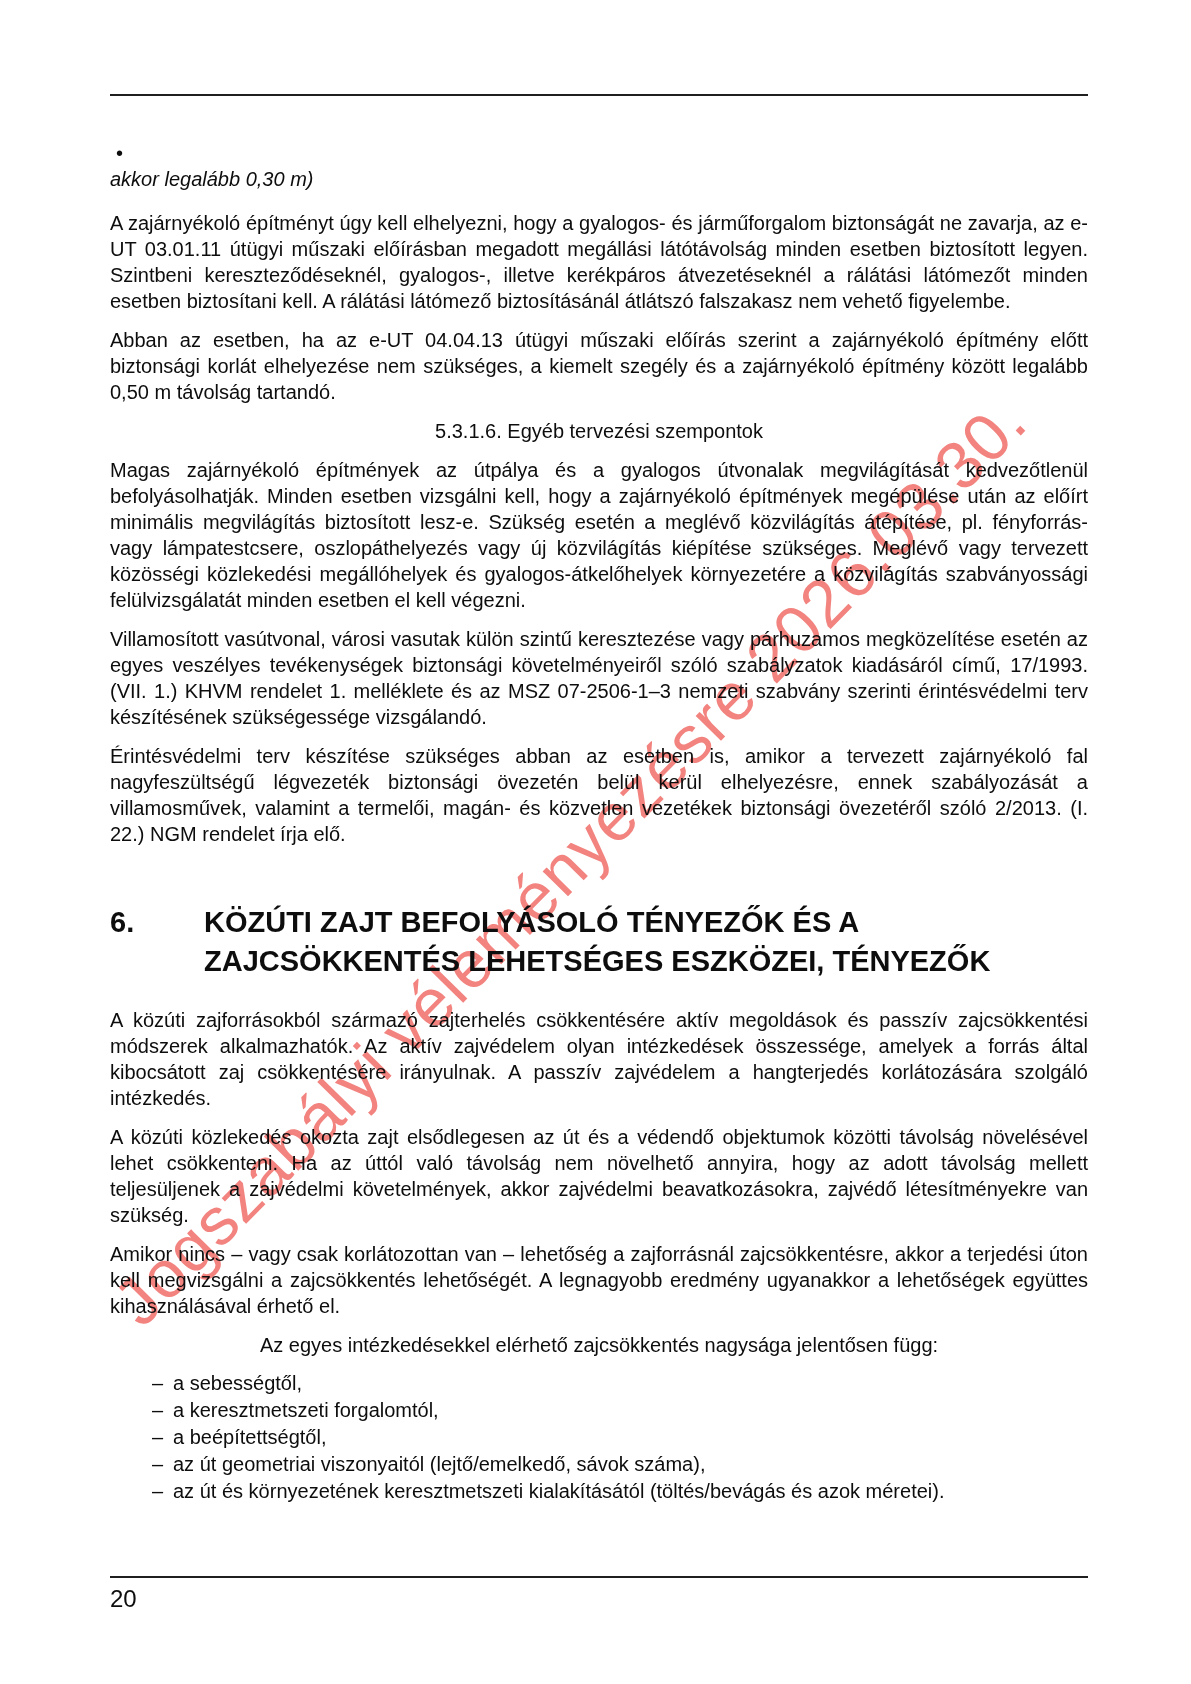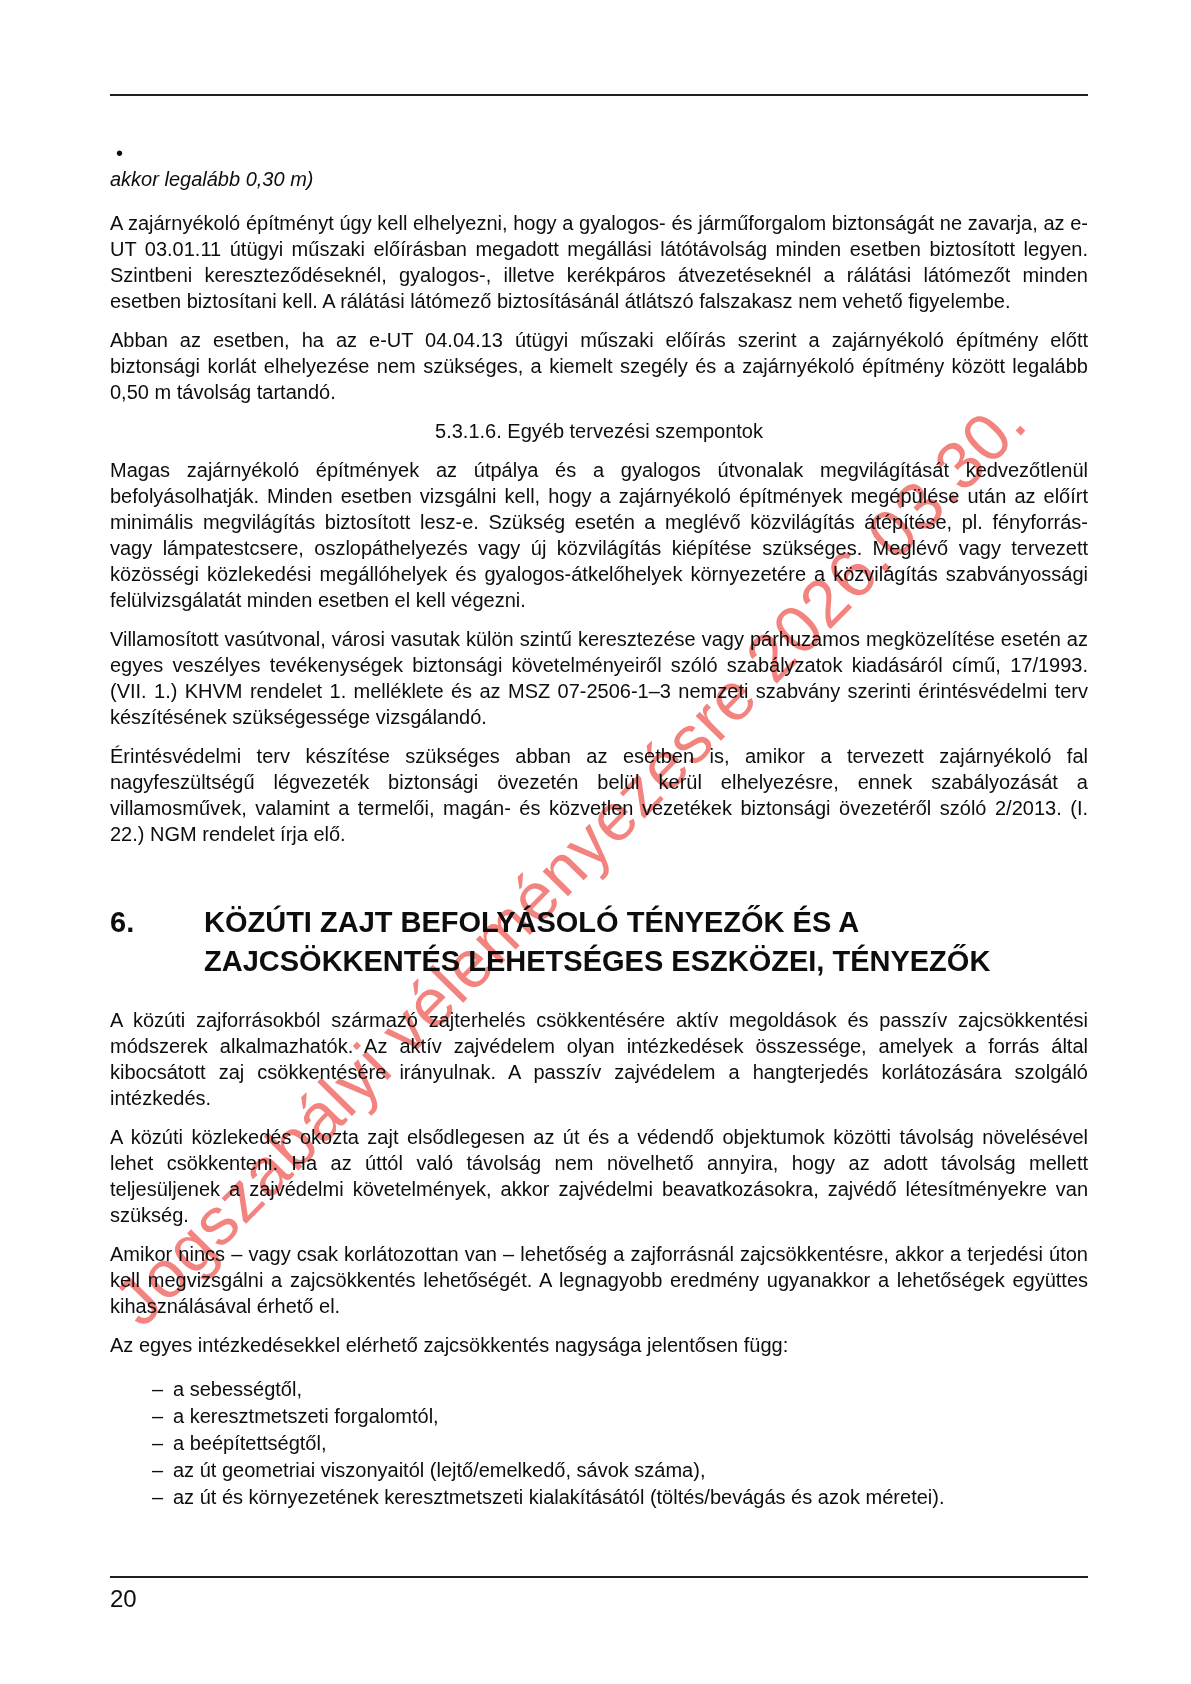--- a/index.html
+++ b/index.html
@@ -49,21 +49,21 @@
   .subheading { text-align: center; }
   .h6 {
     display: flex;
     margin: 56px 0 26px 0;
     font-weight: bold;
     font-size: 29px;
     line-height: 39px;
   }
   .h6-num { flex: none; width: 47px; }
   .h6-line { display: block; margin-left: 47px; }
-  .list-intro { text-align: left; margin-bottom: 18px; }
+  .list-intro { text-align: center; margin-bottom: 12px; }
   .list { padding-left: 42px; }
   .list-item { display: flex; line-height: 27px; }
   .list-item .dash { flex: none; width: 21px; }
   .footer {
     position: absolute;
     left: 110px;
     top: 1576px;
     width: 978px;
     z-index: 1;
   }

